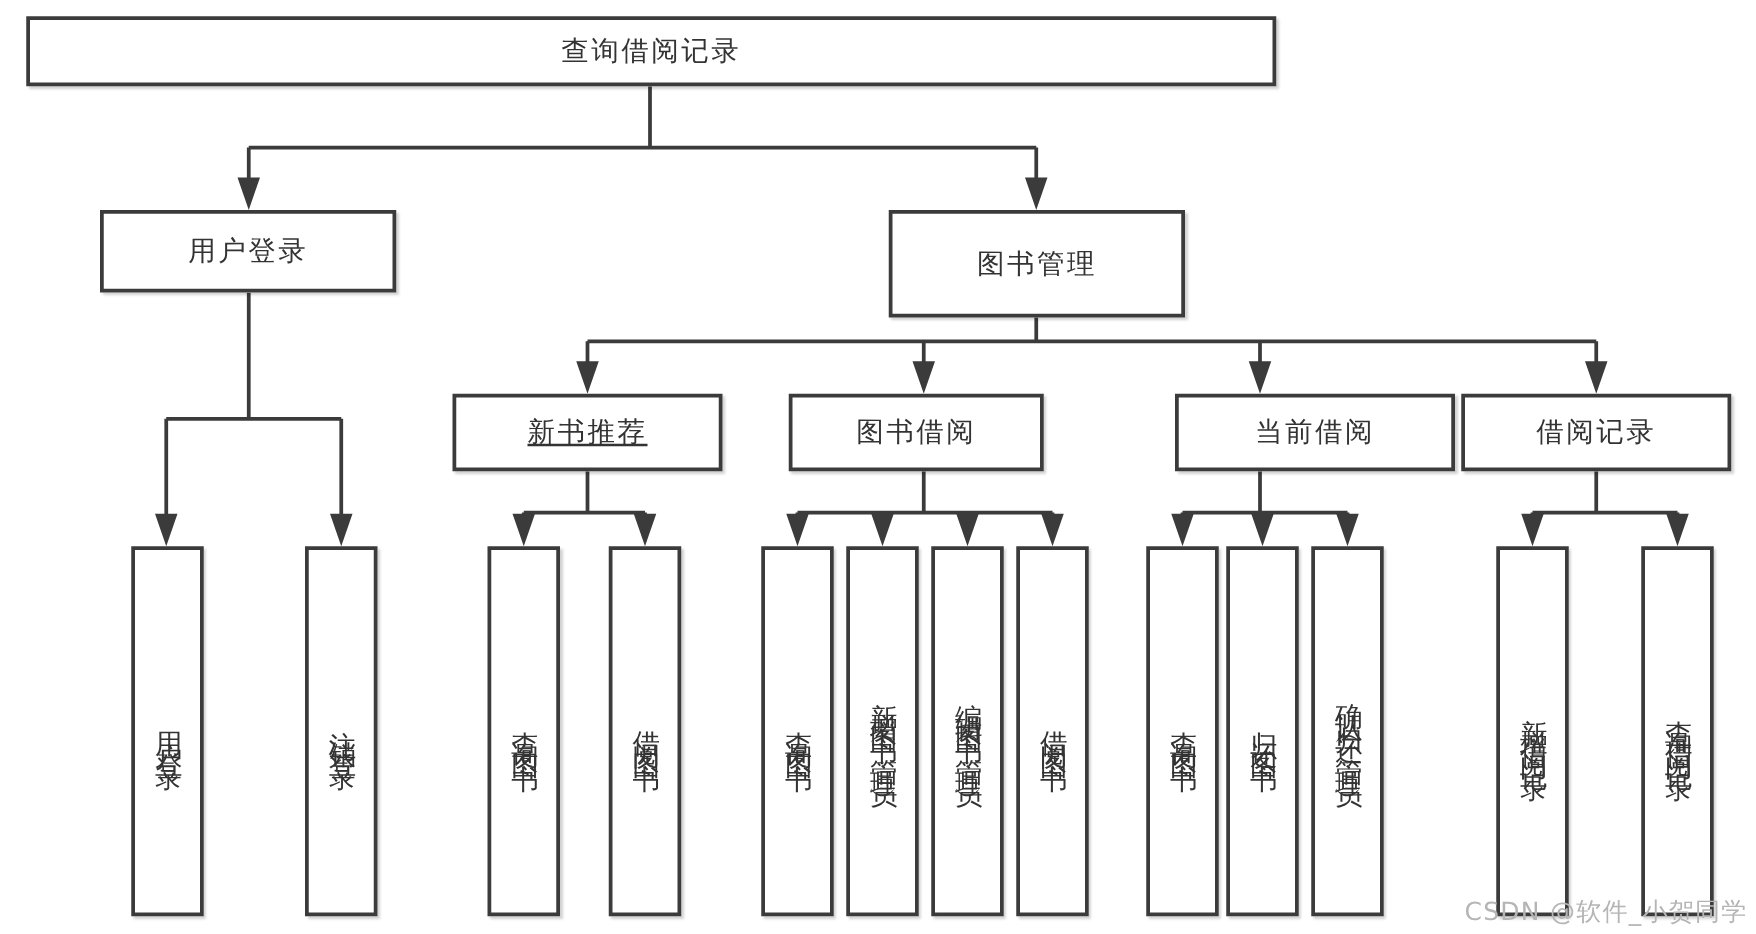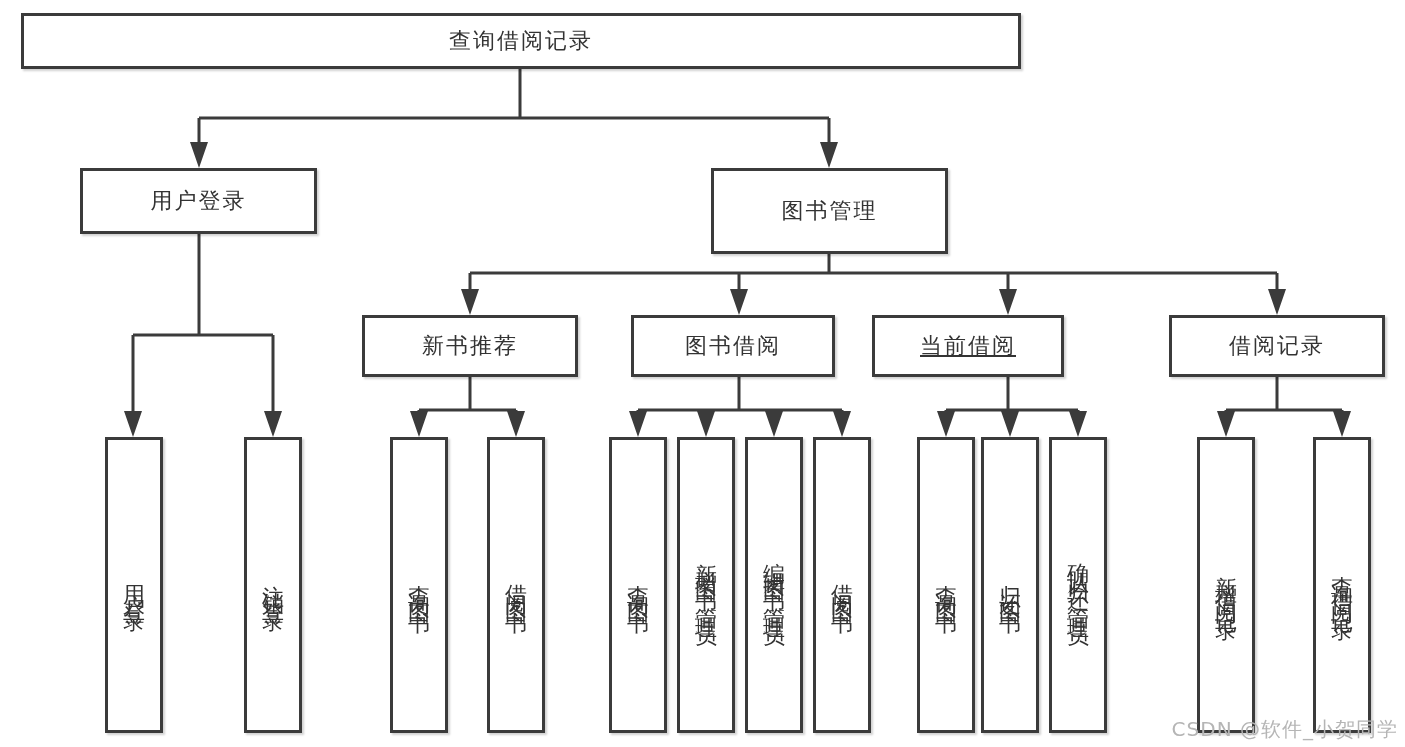--- a/index.html
+++ b/index.html
@@ -74,27 +74,27 @@
     <span>查询借阅记录</span>
   </div>
 
   <div class="node" style="left:80px;top:168px;width:237px;height:66px;">
     <span>用户登录</span>
   </div>
   <div class="node" style="left:711px;top:168px;width:237px;height:86px;">
     <span>图书管理</span>
   </div>
 
-  <div class="node" style="left:362px;top:315px;width:216px;height:62px;">
+  <div class="node" style="left:362px;top:315px;width:216px;height:62px;text-decoration:underline;">
     <span>新书推荐</span>
   </div>
   <div class="node" style="left:631px;top:315px;width:204px;height:62px;">
     <span>图书借阅</span>
   </div>
-  <div class="node" style="left:872px;top:315px;width:192px;height:62px;text-decoration:underline;">
+  <div class="node" style="left:940px;top:315px;width:224px;height:62px;">
     <span>当前借阅</span>
   </div>
   <div class="node" style="left:1169px;top:315px;width:216px;height:62px;">
     <span>借阅记录</span>
   </div>
 
   <div class="node leaf" style="left:105px;top:437px;width:58px;height:296px;">
     <span>用户登录</span>
   </div>
   <div class="node leaf" style="left:244px;top:437px;width:58px;height:296px;">

